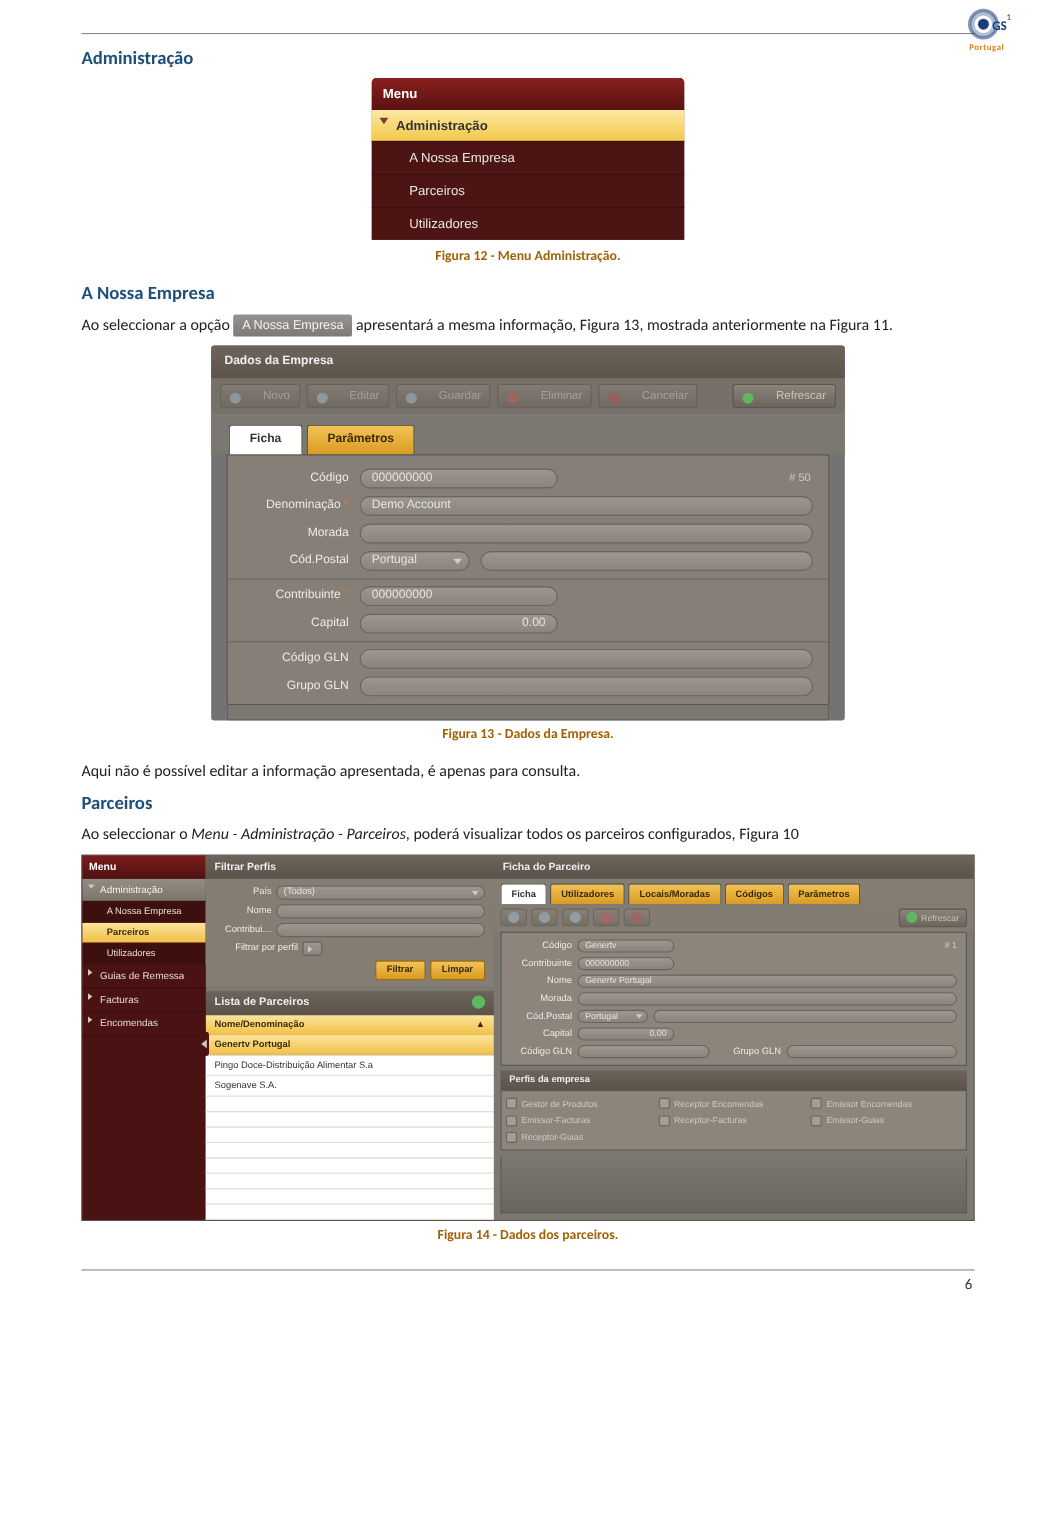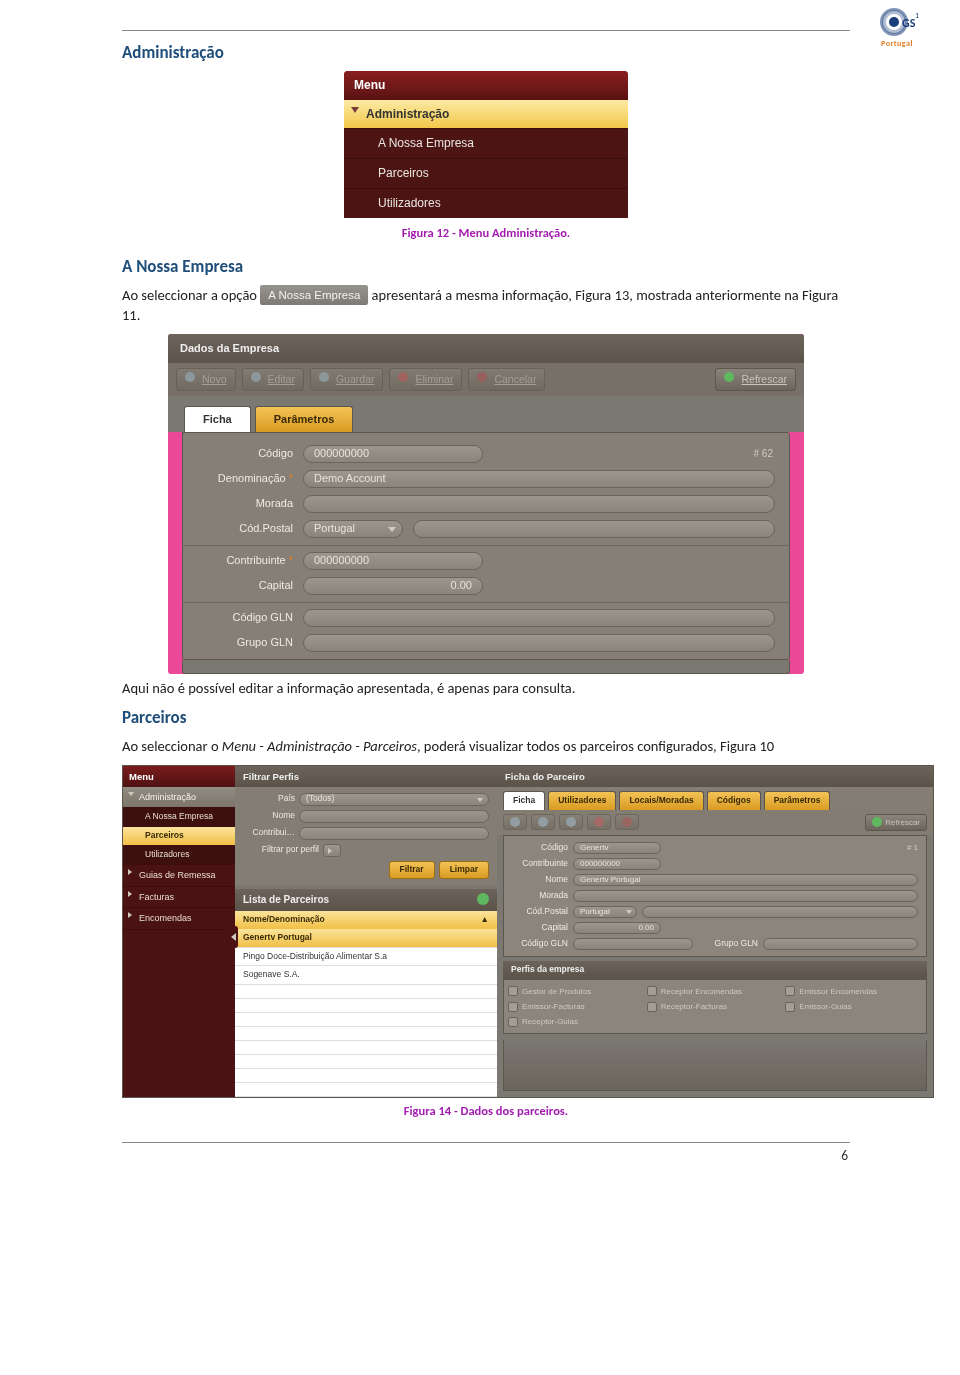--- a/index.html
+++ b/index.html
@@ -6,23 +6,22 @@
   body {
     font-family: "Calibri", "Segoe UI", sans-serif;
     width: 960px;
     background: #fff;
     color: #222;
     font-size: 14.5px;
     line-height: 1.4;
     padding: 0;
   }
   .page {
-    padding: 30px 110px 20px 74px;
+    padding: 30px 74px 20px 74px;
     position: relative;
-    margin-left: 48px;
   }
   .top-rule {
     border-top: 1px solid #888;
     margin-bottom: 10px;
   }
   .logo-gs1 {
     position: absolute;
     right: 40px;
     top: 6px;
     text-align: center;
@@ -86,70 +85,69 @@
   }
   .shot-menu .sub {
     background: #4d1414;
     color: #e9e6e0;
     padding: 6px 10px 6px 34px;
     border-top: 1px solid #3a0e0e;
   }
 
   .caption {
     text-align: center;
-    color: #a21caf;
+    color: #a16207;
     font-size: 12.5px;
     font-weight: 600;
     margin: 4px 0 14px 0;
   }
 
   
   .chip-anp {
     display: inline-block;
     background: linear-gradient(#979490,#7d7a75);
     color: #f3f1ec;
     font-size: 11.5px;
     padding: 2px 8px;
     border-radius: 2px;
     vertical-align: 1px;
     font-family: Arial, sans-serif;
   }
 
   
   .shot-empresa {
-    width: 636px;
+    width: 576px;
     margin: 6px auto 4px auto;
     font-family: Arial, sans-serif;
     font-size: 11px;
     color: #e6e4df;
-    background: #ec4899;
+    background: #737373;
     border-radius: 3px;
   }
   .shot-empresa .panelhead {
     background: linear-gradient(#6d655c,#5c544b);
     color: #eee;
     font-weight: bold;
     padding: 7px 12px;
     border-radius: 3px 3px 0 0;
   }
   .shot-empresa .toolbar {
     background: #777068;
     display: flex; gap: 6px;
     padding: 5px 8px;
     align-items: center;
   }
   .tb-btn {
-    display: flex; align-items: flex-start; gap: 7px;
+    display: flex; align-items: flex-end; gap: 20px;
     background: linear-gradient(#8a847b,#6b655c);
     border: 1px solid #5b564e;
     border-radius: 3px;
     padding: 3px 8px;
     color: #c9c5bc;
     font-size: 10.5px;
-    text-decoration: underline;
   }
   .tb-btn.gray { opacity: 0.55; }
   .tb-btn.refresh { margin-left: auto; }
   .tb-ico { width: 10px; height: 10px; border-radius: 50%; display: inline-block; }
   .ico-new    { background: #9fb9c9; }
   .ico-edit   { background: #9fb9c9; }
   .ico-save   { background: #9fb9c9; }
   .ico-del    { background: #c25b5b; }
   .ico-cancel { background: #b05454; }
   .ico-ref    { background: #5fb85f; }
@@ -347,21 +345,21 @@
         </div>
     </div>
     <div class="tabs">
       <div class="tab-k active">Ficha</div>
       <div class="tab-k inactive">Parâmetros</div>
     </div>
     <div class="form-area">
       <div class="form-row">
         <div class="lab">Código</div>
         <div class="pill short">000000000</div>
-        <div class="sidehash"># 62</div>
+        <div class="sidehash"># 50</div>
       </div>
       <div class="form-row">
         <div class="lab"><span>Denominação</span><span class="req">*</span></div>
         <div class="pill">Demo Account</div>
       </div>
       <div class="form-row">
         <div class="lab">Morada</div>
         <div class="pill"></div>
       </div>
       <div class="form-row">
@@ -383,20 +381,21 @@
         <div class="lab">Código GLN</div>
         <div class="pill"></div>
       </div>
       <div class="form-row">
         <div class="lab">Grupo GLN</div>
         <div class="pill"></div>
       </div>
     </div>
     <div class="stub"></div>
   </div>
+  <div class="caption">Figura 13 - Dados da Empresa.</div>
 
   <p class="body">Aqui não é possível editar a informação apresentada, é apenas para consulta.</p>
 
   <h2 class="section">Parceiros</h2>
   <p class="body">
     <span>Ao seleccionar o </span><span class="italic">Menu - Administração - Parceiros</span><span>, poderá visualizar todos os parceiros configurados, Figura 10</span>
   </p>
 
   <div class="shot-parc">
 

